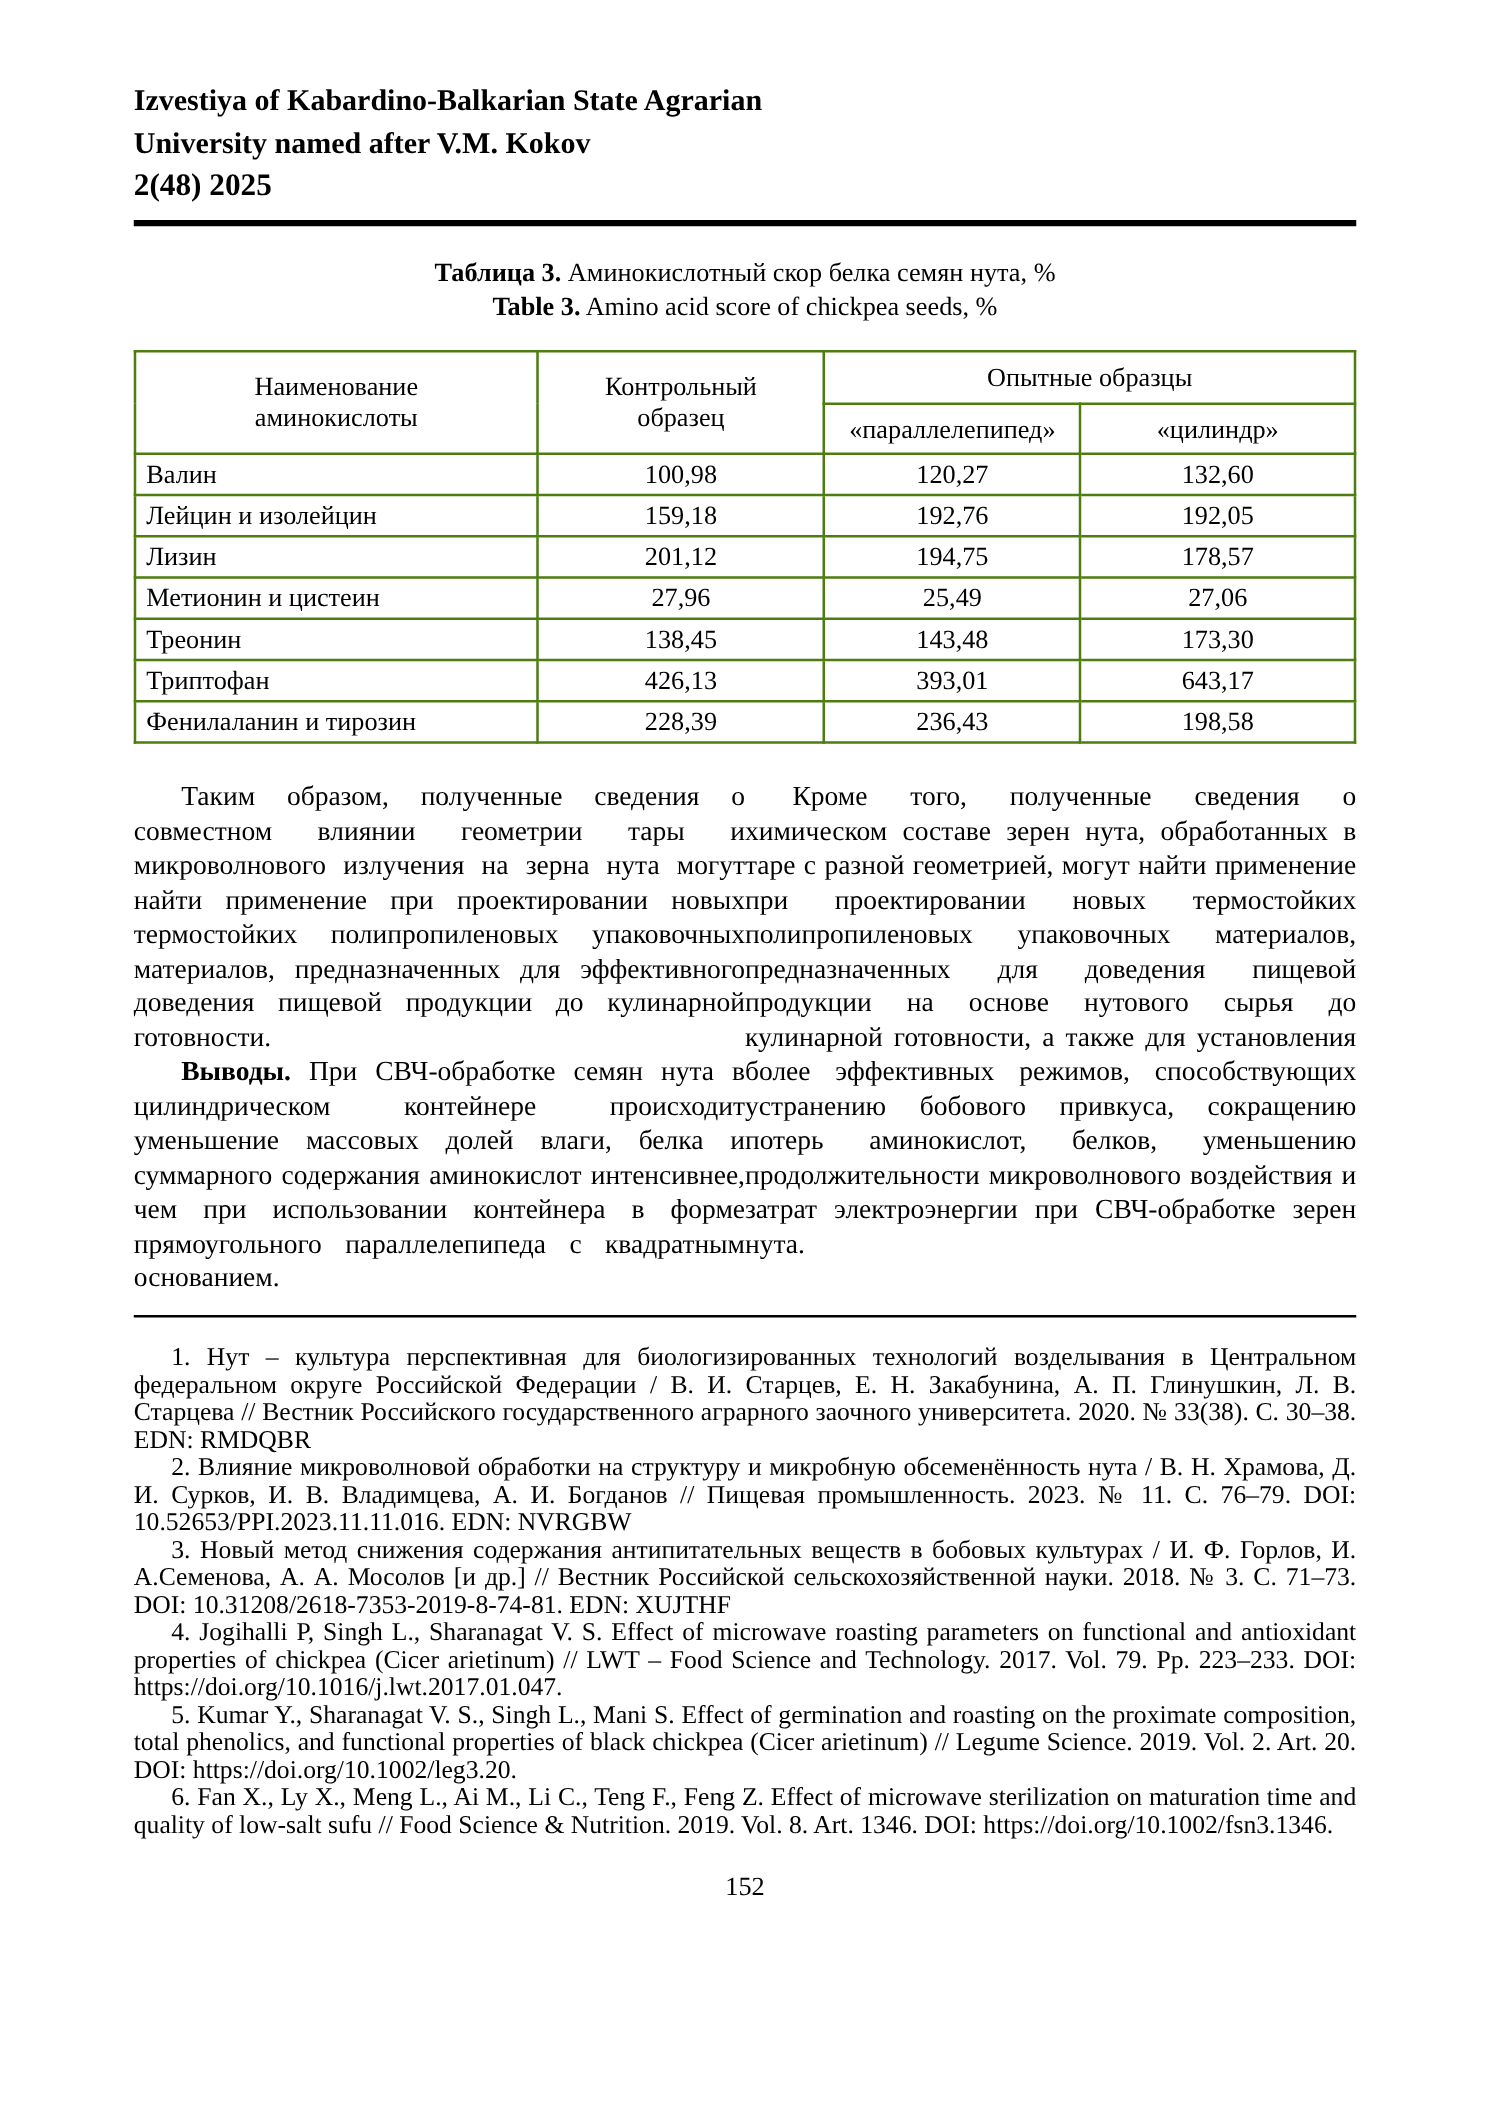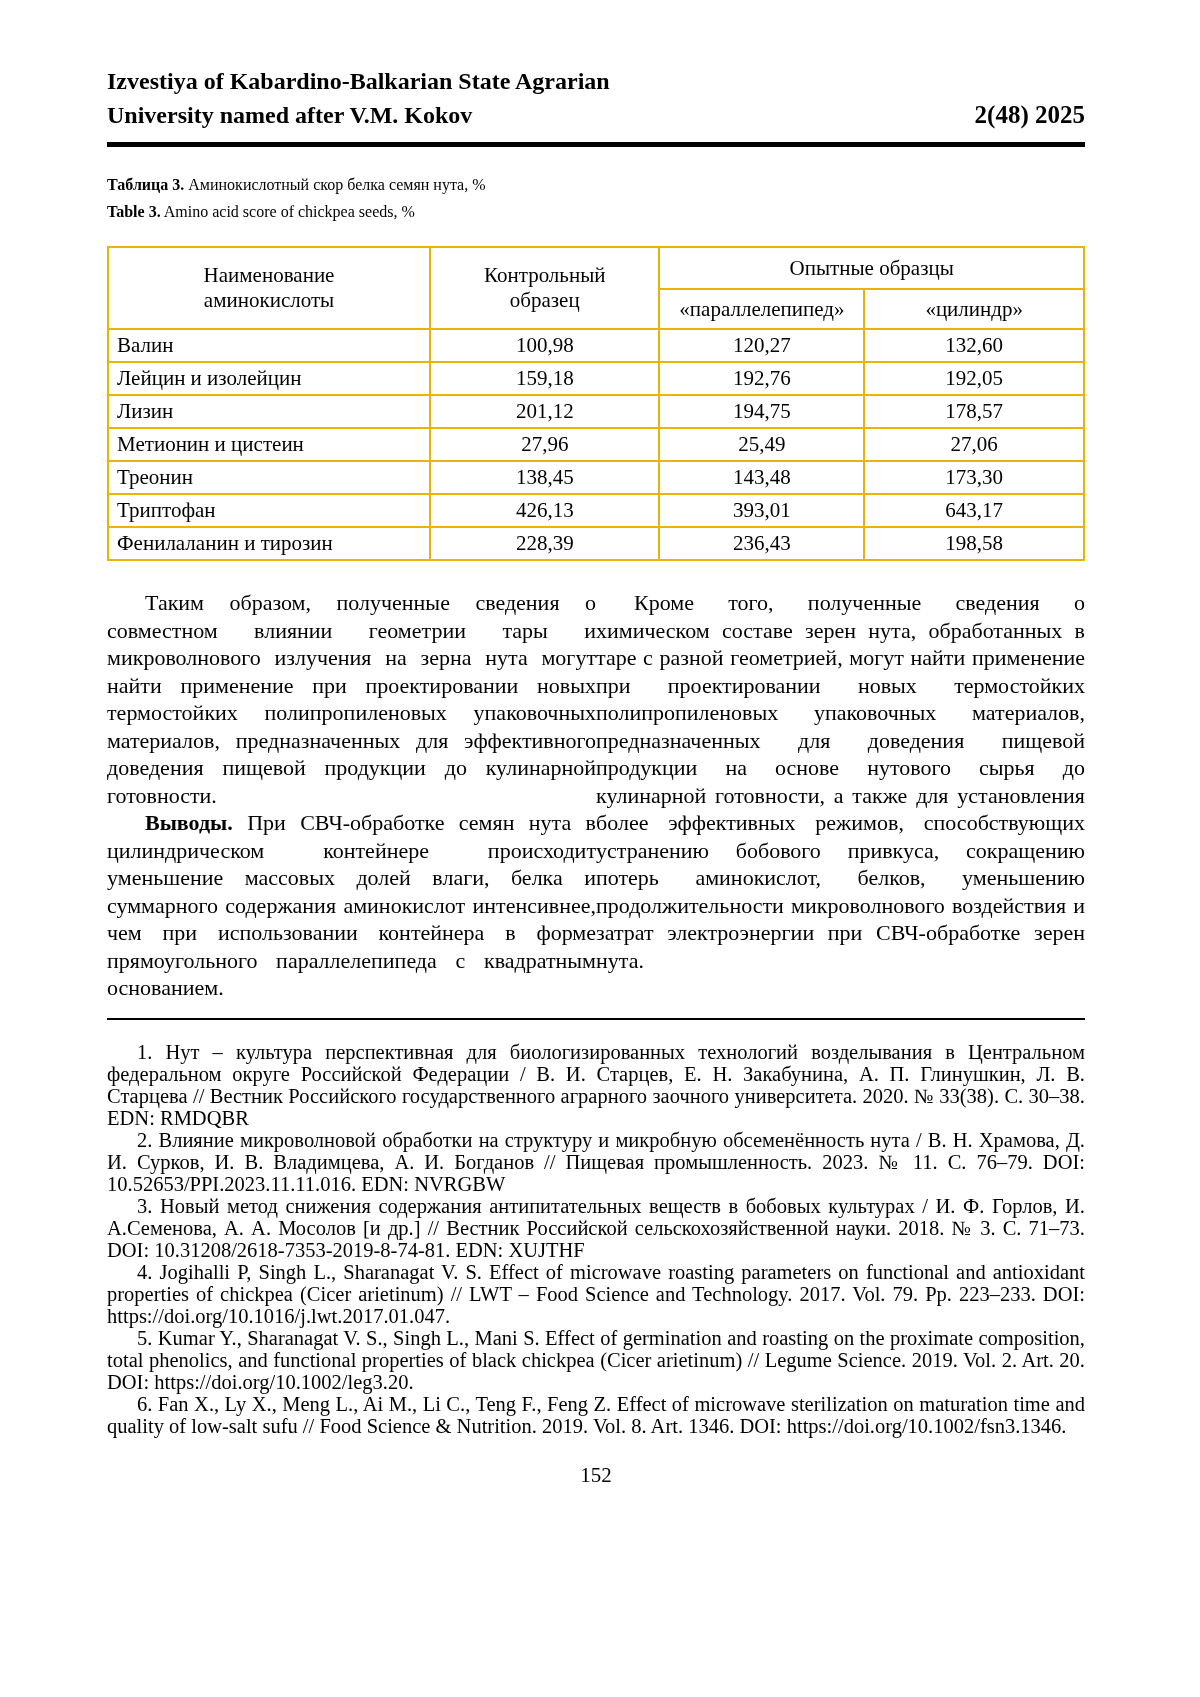--- a/index.html
+++ b/index.html
@@ -12,21 +12,22 @@
     font-family: "Liberation Serif", "DejaVu Serif", serif;
     padding: 64px 115px 0 107px;
     position: relative;
     overflow: hidden;
   }
 
   
   .journal-header {
     display: flex;
     justify-content: space-between;
-    align-items: flex-end;
+    align-items: flex-start;
+    flex-direction: column;
   }
   .journal-title {
     font-weight: bold;
     font-size: 24px;
     line-height: 34px;
   }
   .issue-number {
     font-weight: bold;
     font-size: 25px;
     line-height: 34px;
@@ -34,33 +35,34 @@
   }
   .header-rule {
     height: 5px;
     background: #000;
     margin-top: 10px;
   }
 
   
   .table-caption {
     margin-top: 24px;
-    font-size: 16px;
+    text-align: center;
+    font-size: 21px;
     line-height: 27px;
   }
 
   
   table.amino-table {
     width: 100%;
     border-collapse: collapse;
     margin-top: 21px;
     font-size: 21px;
   }
   .amino-table th, .amino-table td {
-    border: 2px solid #eab308;
+    border: 2px solid #4d7c0f;
     font-weight: normal;
     padding: 0;
   }
   .amino-table th { text-align: center; vertical-align: middle; }
   .amino-table .group-row th { height: 42px; }
   .amino-table .sub-row th { height: 40px; }
   .amino-table th .wrap-narrow { display: inline-block; max-width: 190px; }
   .amino-table td { height: 33px; }
   .amino-table td.name-cell { text-align: left; padding-left: 8px; }
   .amino-table td.num-cell { text-align: center; border-radius: 16px; }

